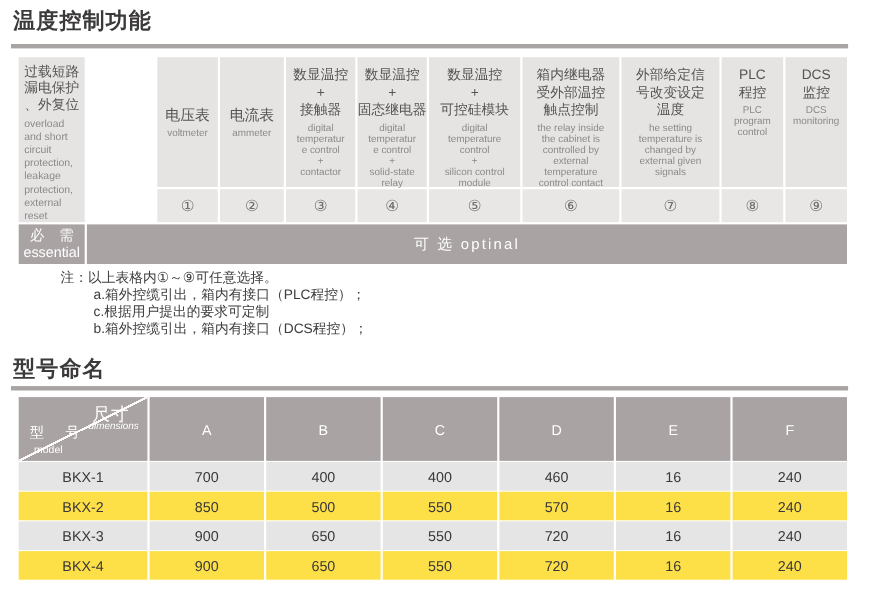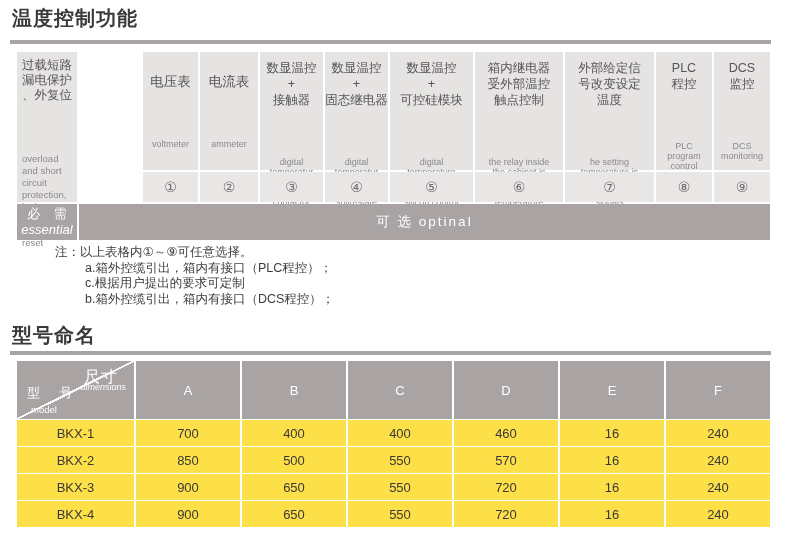--- a/index.html
+++ b/index.html
@@ -9,36 +9,36 @@
   .t1{top:5px;}
   .t2{top:322px;}
   .rule{position:absolute;left:10px;width:761px;height:4px;background:#a8a4a3;}
   .r1{top:40px;}
   .r2{top:351px;}
 
   
   .ftable{position:absolute;left:17px;top:52px;display:grid;
           grid-template-columns:60px 62px 55px 58px 63px 63px 83px 88px 89px 56px 56px;
           grid-template-rows:118px 30px 36px;gap:2px;}
-  .cell{background:#e6e4e3;gap:46px;}
+  .cell{background:#e6e4e3;}
   .hdr{color:#565454;display:flex;flex-direction:column;align-items:center;text-align:center;padding-top:8px;box-sizing:border-box;}
   .hdr .zh{white-space:pre-line;font-size:12.5px;line-height:16px;}
   .hdr .en{white-space:pre-line;font-size:9px;line-height:10px;color:#8b8989;margin-top:3px;}
   .mid{justify-content:center;padding-top:0;}
   .mid .zh{font-size:13.5px;}
   .span2{grid-row:1 / 3;}
   .col1{align-items:flex-start;text-align:left;padding:6px 2px 0 5px;}
   .col1 .zh{font-size:12.5px;line-height:15px;}
   .col1 .en{font-size:9.5px;line-height:12px;margin-top:4px;text-align:left;}
   .num{grid-row:2;display:flex;align-items:center;justify-content:center;
        font-size:14px;color:#6f6d6d;background:#e9e7e6;}
   .req,.opt{grid-row:3;background:#a9a3a4;color:#fff;display:flex;align-items:center;justify-content:center;}
   .req{grid-column:1;flex-direction:column;line-height:16px;}
   .req .rzh{font-size:13px;letter-spacing:5px;margin-left:5px;}
-  .req .ren{font-size:13px;font-style:italic;}
+  .req .ren{font-size:13px;}
   .opt{grid-column:2 / 12;font-size:13.5px;letter-spacing:2px;}
 
   
   .notes{position:absolute;left:55px;top:245px;font-size:12.5px;color:#3e3c3c;line-height:15.5px;}
   .notes .indent{margin-left:30px;}
 
   
   .mtable{position:absolute;left:17px;top:361px;display:grid;
           grid-template-columns:117px repeat(6,104px);
           grid-template-rows:58px repeat(4,26px);
@@ -47,21 +47,21 @@
   .corner{position:relative;background-color:#a9a3a4;
           background-image:linear-gradient(to bottom right,
             rgba(0,0,0,0) calc(50% - 1px), #fbfaf9 calc(50% - 1px),
             #fbfaf9 calc(50% + 1px), rgba(0,0,0,0) calc(50% + 1px));}
   .corner span{position:absolute;color:#fff;}
   .c-dim-zh{top:6px;right:16px;font-size:16px;letter-spacing:1px;}
   .c-dim-en{top:21px;right:8px;font-size:9px;font-style:italic;}
   .c-mod-zh{bottom:17px;left:10px;font-size:13px;letter-spacing:8px;}
   .c-mod-en{bottom:4px;left:14px;font-size:9.5px;}
   .mr{display:flex;align-items:center;justify-content:center;font-size:13px;color:#3a3838;}
-  .rowa{background:#fde047;}
+  .rowa{background:#e5e5e5;}
   .rowb{background:#fde047;}
 
   .fnote{position:absolute;left:17px;top:527px;font-size:12.5px;color:#474545;}
 </style>
 </head>
 <body>
 
 <div class="page">
 
   <div class="sec-title t1">温度控制功能</div>

